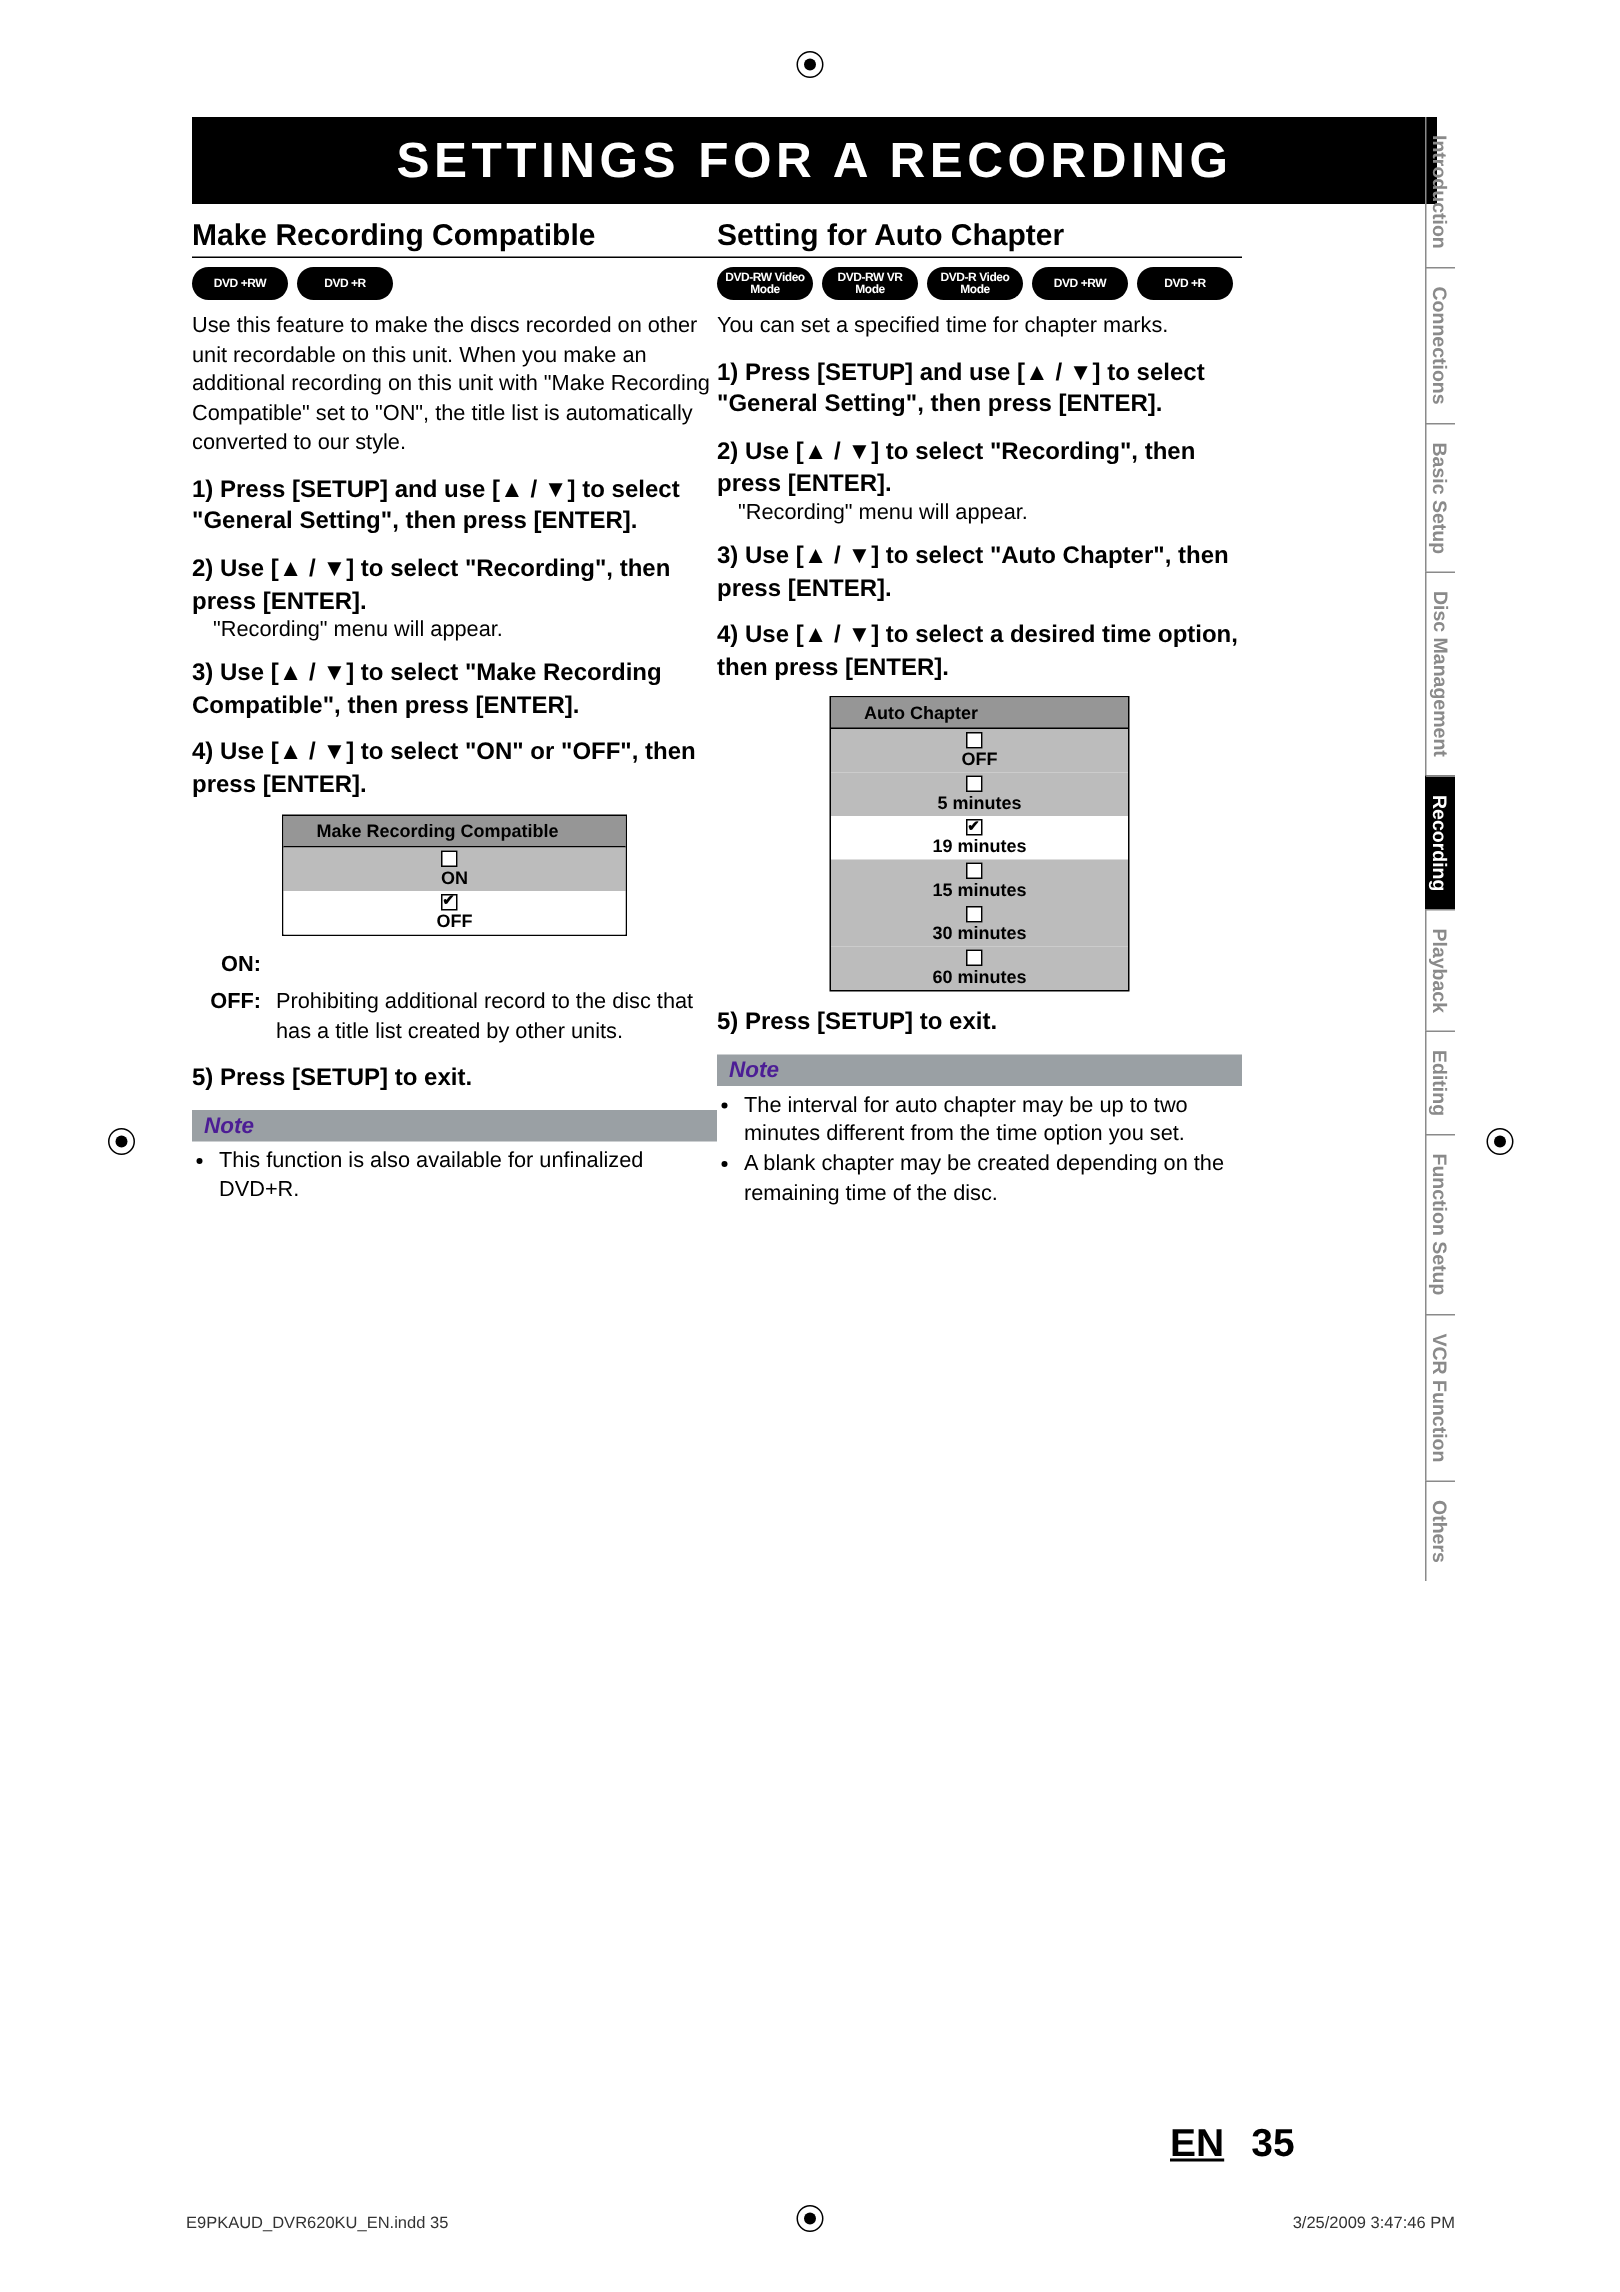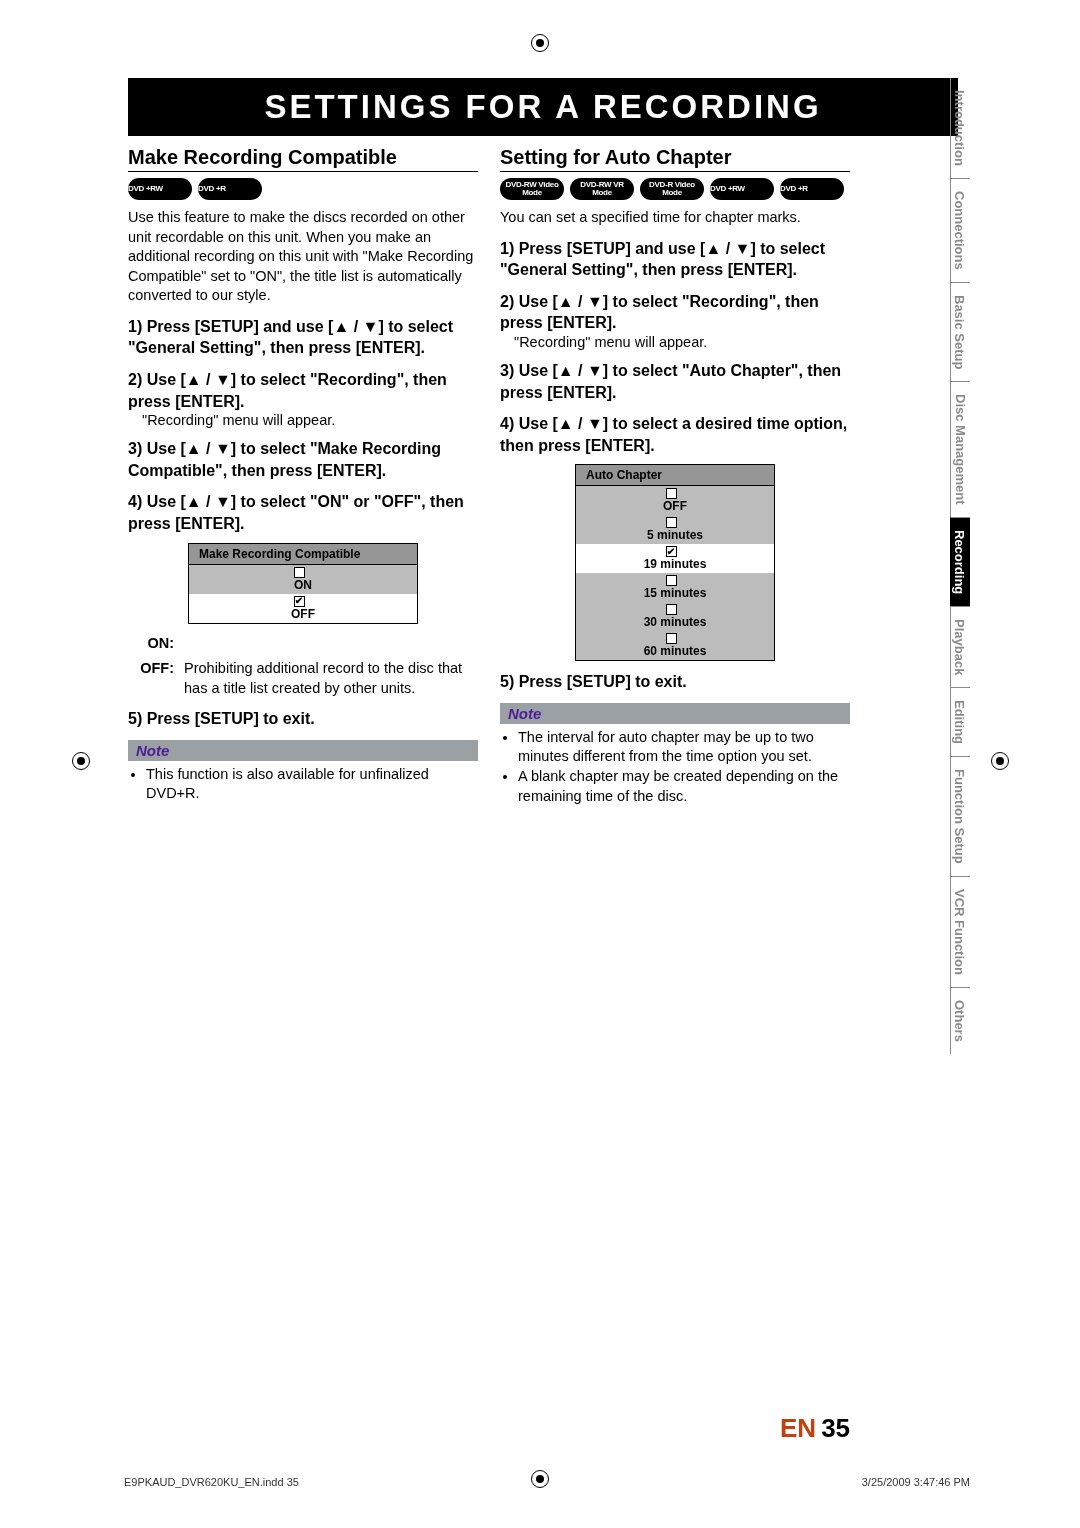--- a/index.html
+++ b/index.html
@@ -41,57 +41,56 @@
     color: #fff;
     text-align: center;
     font-weight: bold;
     font-size: 33px;
     letter-spacing: 3px;
     padding: 10px 0;
     margin-bottom: 10px;
   }
   .columns {
     display: flex;
-    gap: 22px;
   }
   .col { width: 350px; }
   .section-head {
     font-weight: bold;
     font-size: 20px;
     border-bottom: 1.5px solid #000;
     padding-bottom: 2px;
     margin-bottom: 6px;
   }
   .badges { display: flex; gap: 6px; margin-bottom: 8px; }
   .badge {
     width: 64px; height: 22px;
     border-radius: 11px;
     background: #000;
     color: #fff;
     font-size: 8px;
     font-weight: bold;
-    display: inline-flex; align-items: center; justify-content: flex-start;
+    display: inline-flex; align-items: center; justify-content: center;
     position: relative;
     letter-spacing: -0.3px;
   }
   .badge .txt { line-height: 1; text-align: center; }
   .body-text { font-size: 14.5px; line-height: 1.35; margin-bottom: 4px; }
   .step { font-size: 16px; line-height: 1.35; margin-top: 10px; }
   .step b { font-weight: bold; }
   .sub { margin-left: 14px; font-size: 14.5px; }
   .osd {
     margin: 8px auto 10px auto;
     width: 230px;
     border: 1px solid #000;
   }
   .osd .osd-head {
     background: #969696;
     border-bottom: 1px solid #000;
     font-size: 12px; font-weight: bold;
-    padding: 3px 10px;
+    padding: 3px 22px;
   }
   .osd .osd-row {
     display: flex; align-items: center;
     padding: 2px 6px;
     font-size: 12px; font-weight: bold;
     background: #bcbcbc;
     flex-direction: column;
   }
   .osd .osd-row.sel { background: #fff; }
   .osd .chk {
@@ -138,21 +137,21 @@
     color: #fff;
     border-left: 1px solid #000;
   }
   .tab.twoline { line-height: 1.1; }
 
   .page-num {
     position: absolute;
     bottom: 84px; left: 780px;
     font-size: 26px; font-weight: bold;
   }
-  .page-num .lang { color: #c2410c; margin-right: 5px; }
+  .page-num .lang { color: #000000; margin-right: 18px; text-decoration: underline; }
   .footer {
     position: absolute;
     bottom: 40px; left: 124px; right: 110px;
     font-size: 11px; color: #333;
     display: flex; justify-content: space-between;
   }
 </style>
 </head>
 <body>
 

